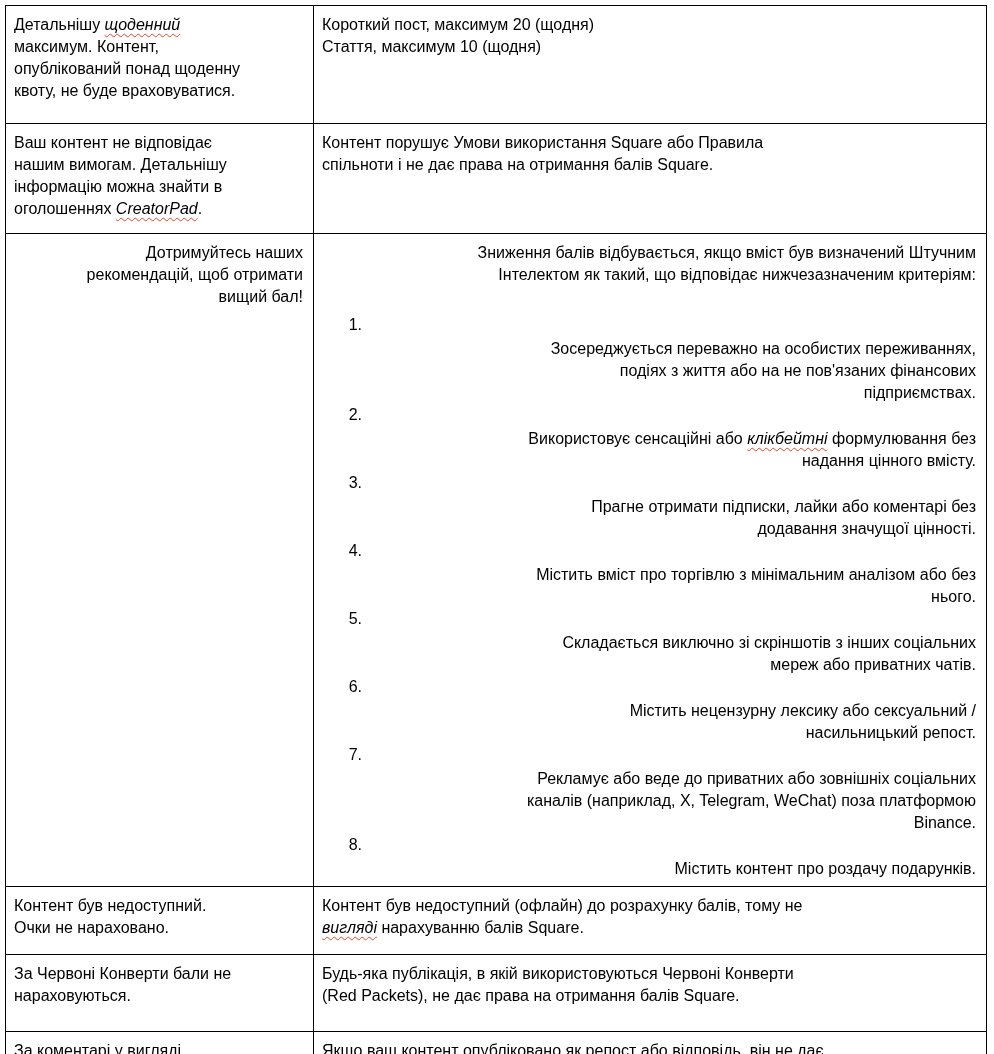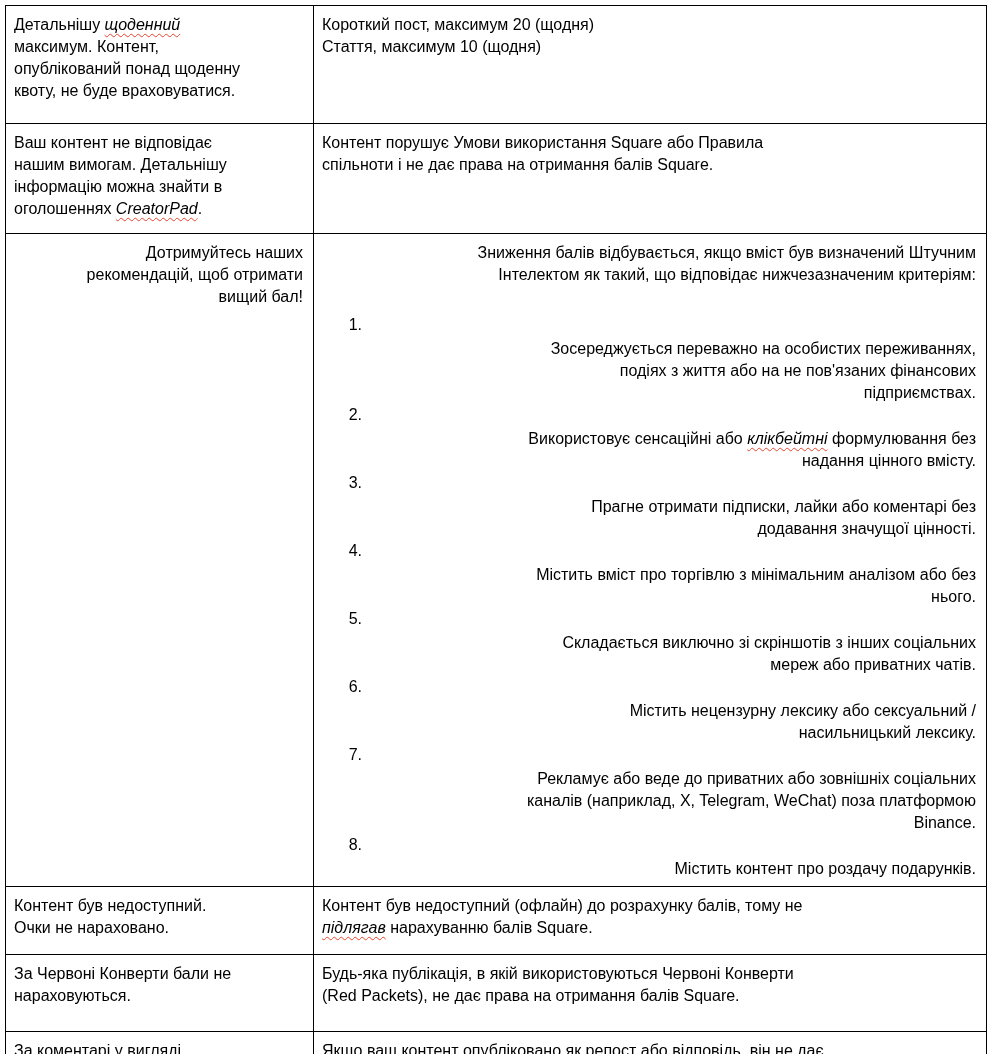--- a/index.html
+++ b/index.html
@@ -136,21 +136,21 @@
                 <span class="num">5.</span>
                 <div class="li-body">
                   <div class="line"><span>Складається виключно зі скріншотів з інших соціальних</span></div>
                   <div class="line"><span>мереж або приватних чатів.</span></div>
                 </div>
               </div>
               <div class="li">
                 <span class="num">6.</span>
                 <div class="li-body">
                   <div class="line"><span>Містить нецензурну лексику або сексуальний /</span></div>
-                  <div class="line"><span>насильницький лексику.</span></div>
+                  <div class="line"><span>насильницький репост.</span></div>
                 </div>
               </div>
               <div class="li">
                 <span class="num">7.</span>
                 <div class="li-body">
                   <div class="line"><span>Рекламує або веде до приватних або зовнішніх соціальних</span></div>
                   <div class="line"><span>каналів (наприклад, X, Telegram, WeChat) поза платформою</span></div>
                   <div class="line"><span>Binance.</span></div>
                 </div>
               </div>
@@ -163,21 +163,21 @@
             </div>
           </td>
         </tr>
         <tr class="row-4">
           <td>
             <div class="line"><span>Контент був недоступний.</span></div>
             <div class="line"><span>Очки не нараховано.</span></div>
           </td>
           <td>
             <div class="line"><span>Контент був недоступний (офлайн) до розрахунку балів, тому не</span></div>
-            <div class="line"><span class="misspelled">підлягав</span><span> нарахуванню балів Square.</span></div>
+            <div class="line"><span class="misspelled">вигляді</span><span> нарахуванню балів Square.</span></div>
           </td>
         </tr>
         <tr class="row-5">
           <td>
             <div class="line"><span>За Червоні Конверти бали не</span></div>
             <div class="line"><span>нараховуються.</span></div>
           </td>
           <td>
             <div class="line"><span>Будь-яка публікація, в якій використовуються Червоні Конверти</span></div>
             <div class="line"><span>(Red Packets), не дає права на отримання балів Square.</span></div>

